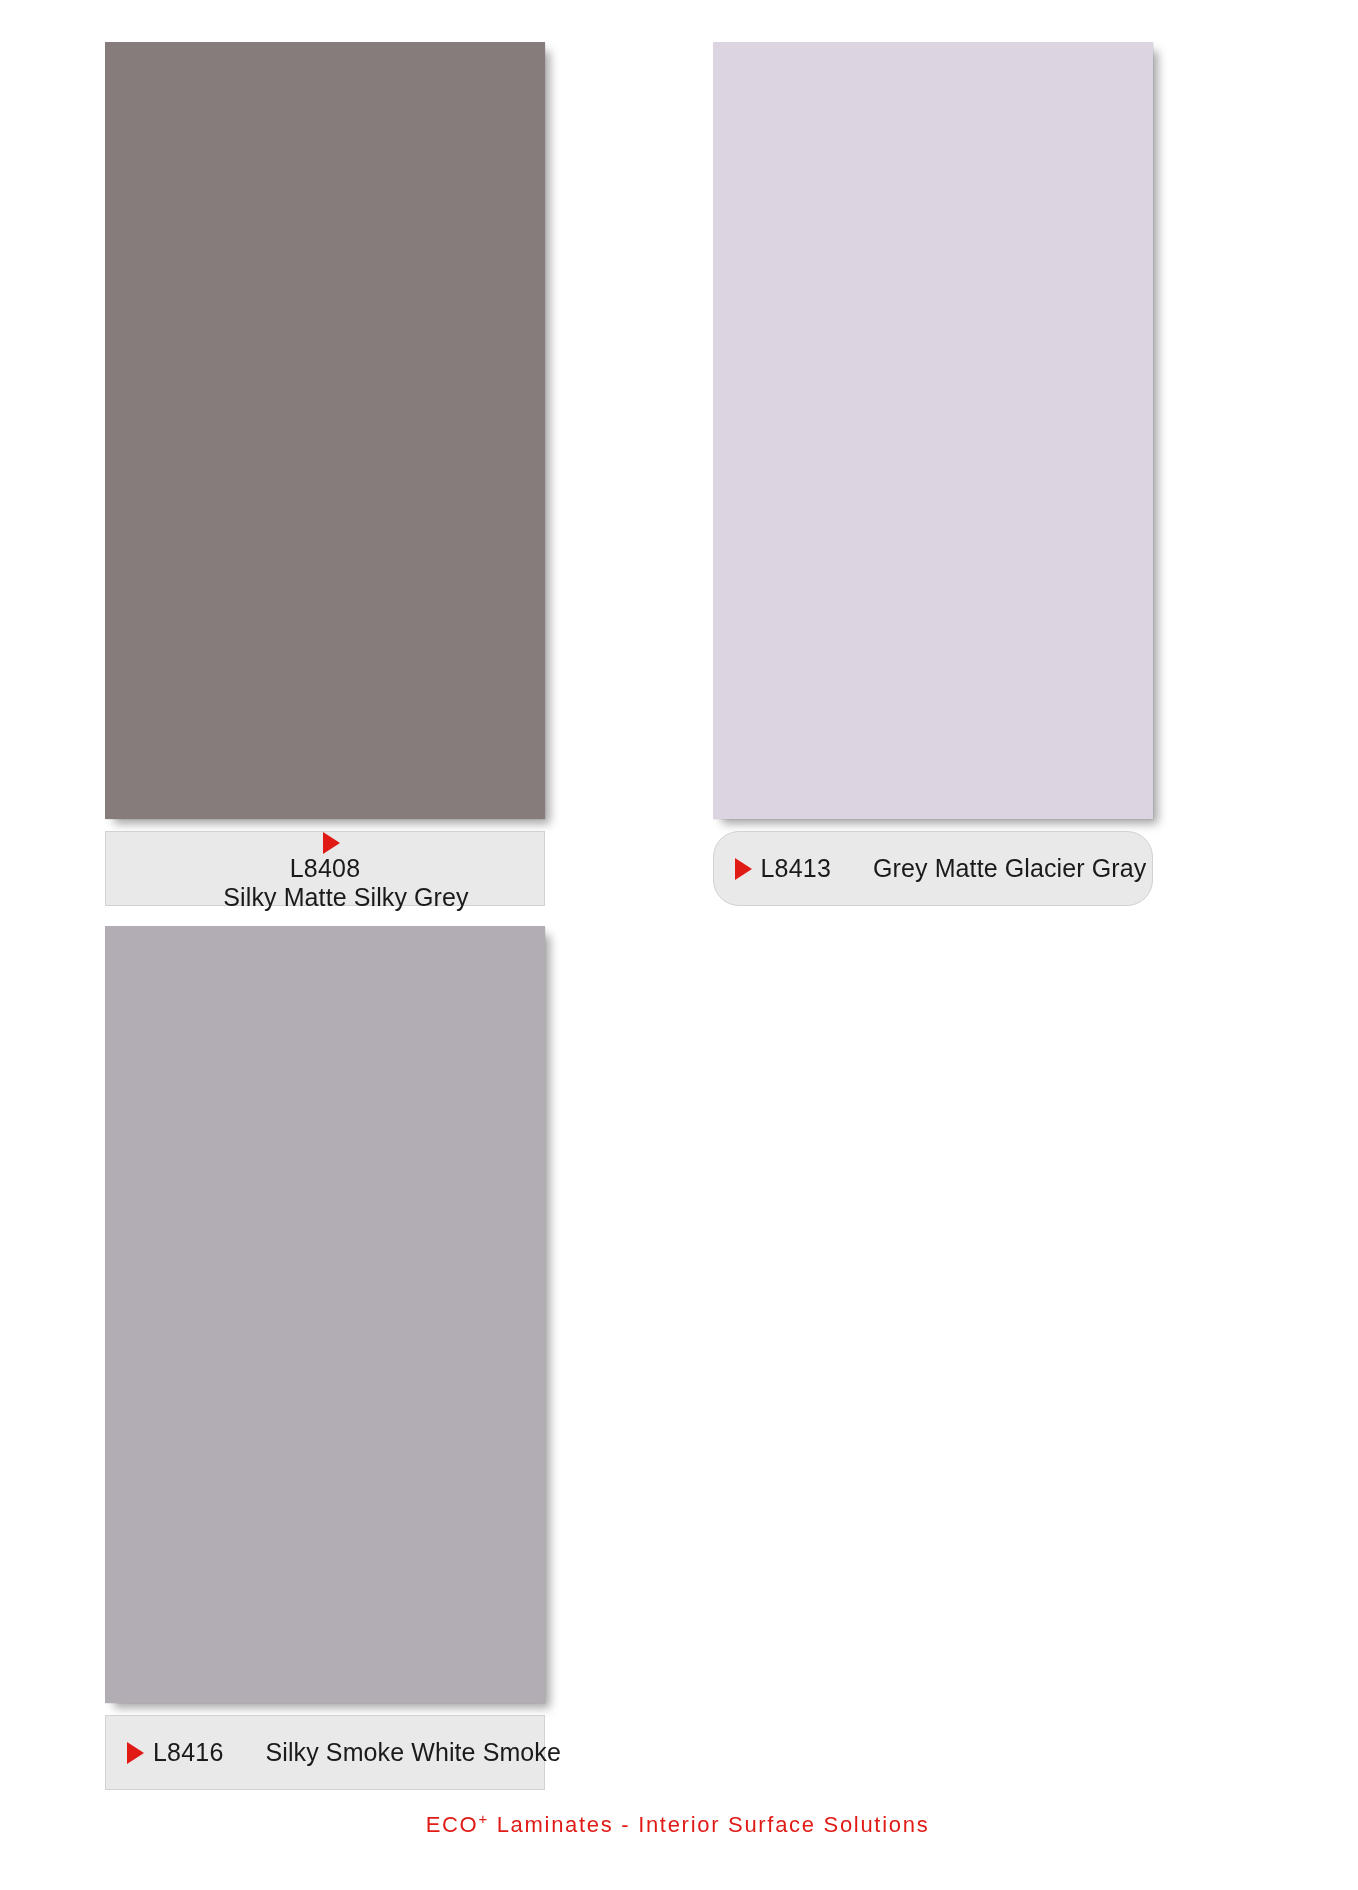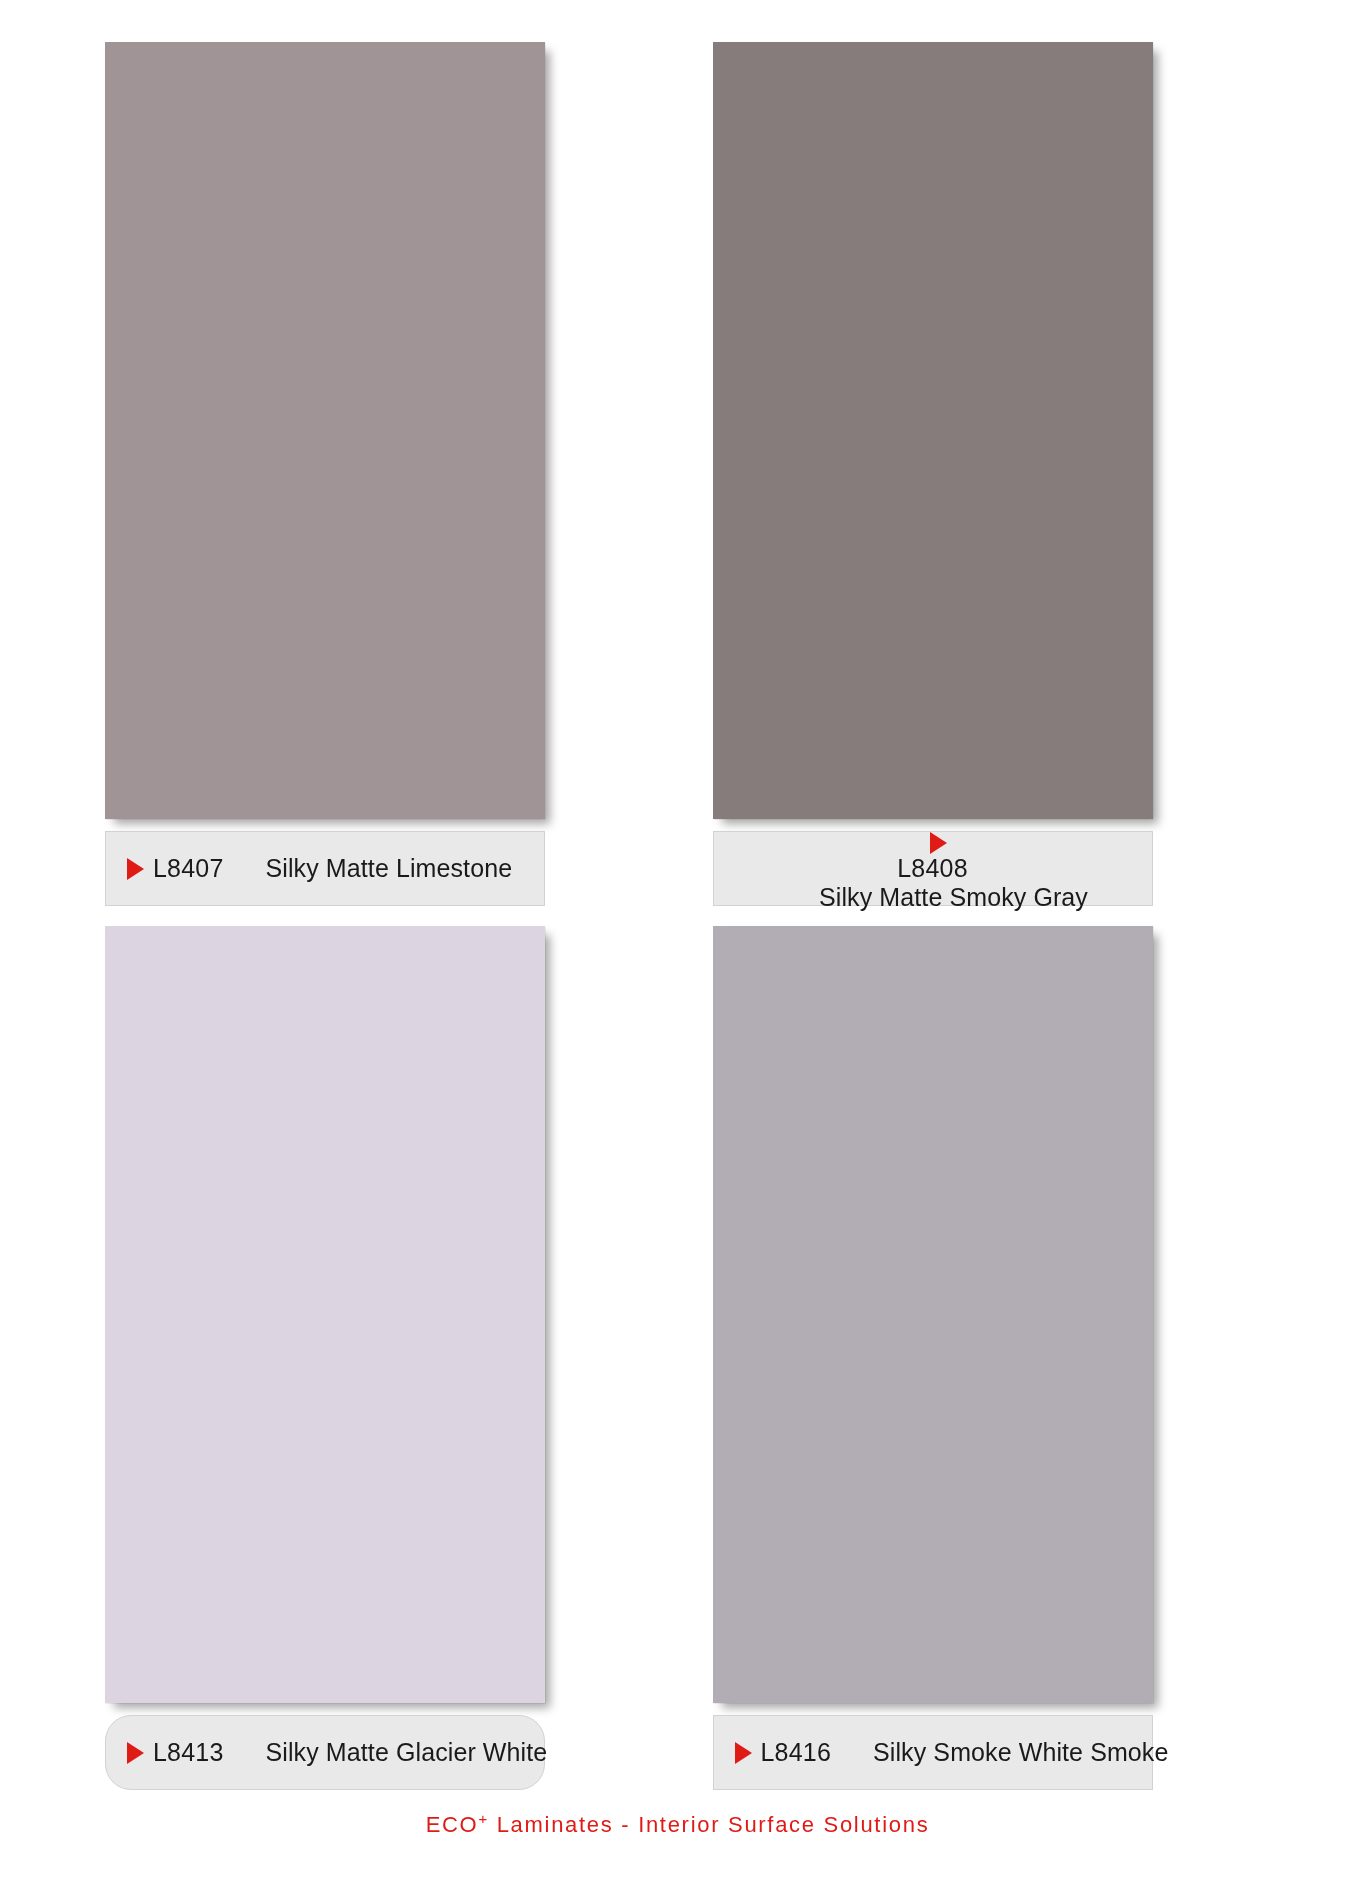--- a/index.html
+++ b/index.html
@@ -115,44 +115,36 @@
     line-height: 0;
   }
 </style>
 </head>
 <body style="background: rgb(255, 255, 255);">
 
 <div class="page">
 
   <div class="swatch-grid">
 
-    <div class="swatch-card">
-      <div class="chip" style="background: rgb(160, 148, 151);"></div>
-      <div class="caption" style="background: rgb(233, 233, 233);">
-        <span class="marker" style="border-left-color: rgb(224, 27, 22);"></span>
-        <span class="code">L8407</span>
-        <span class="name">Silky Matte Limestone</span>
-      </div>
-    </div>
 
     <div class="swatch-card">
       <div class="chip" style="background: rgb(134, 124, 123);"></div>
       <div class="caption" style="background: rgb(233, 233, 233); flex-direction: column;">
         <span class="marker" style="border-left-color: rgb(224, 27, 22);"></span>
         <span class="code">L8408</span>
-        <span class="name">Silky Matte Smoky Gray</span>
+        <span class="name">Silky Matte Silky Grey</span>
       </div>
     </div>
 
     <div class="swatch-card">
       <div class="chip" style="background: rgb(220, 212, 224);"></div>
       <div class="caption" style="background: rgb(233, 233, 233); border-radius: 26px;">
         <span class="marker" style="border-left-color: rgb(224, 27, 22);"></span>
         <span class="code">L8413</span>
-        <span class="name">Silky Matte Glacier White</span>
+        <span class="name">Grey Matte Glacier Gray</span>
       </div>
     </div>
 
     <div class="swatch-card">
       <div class="chip" style="background: rgb(178, 172, 181);"></div>
       <div class="caption" style="background: rgb(233, 233, 233); text-align: right;">
         <span class="marker" style="border-left-color: rgb(224, 27, 22);"></span>
         <span class="code">L8416</span>
         <span class="name">Silky Smoke White Smoke</span>
       </div>

